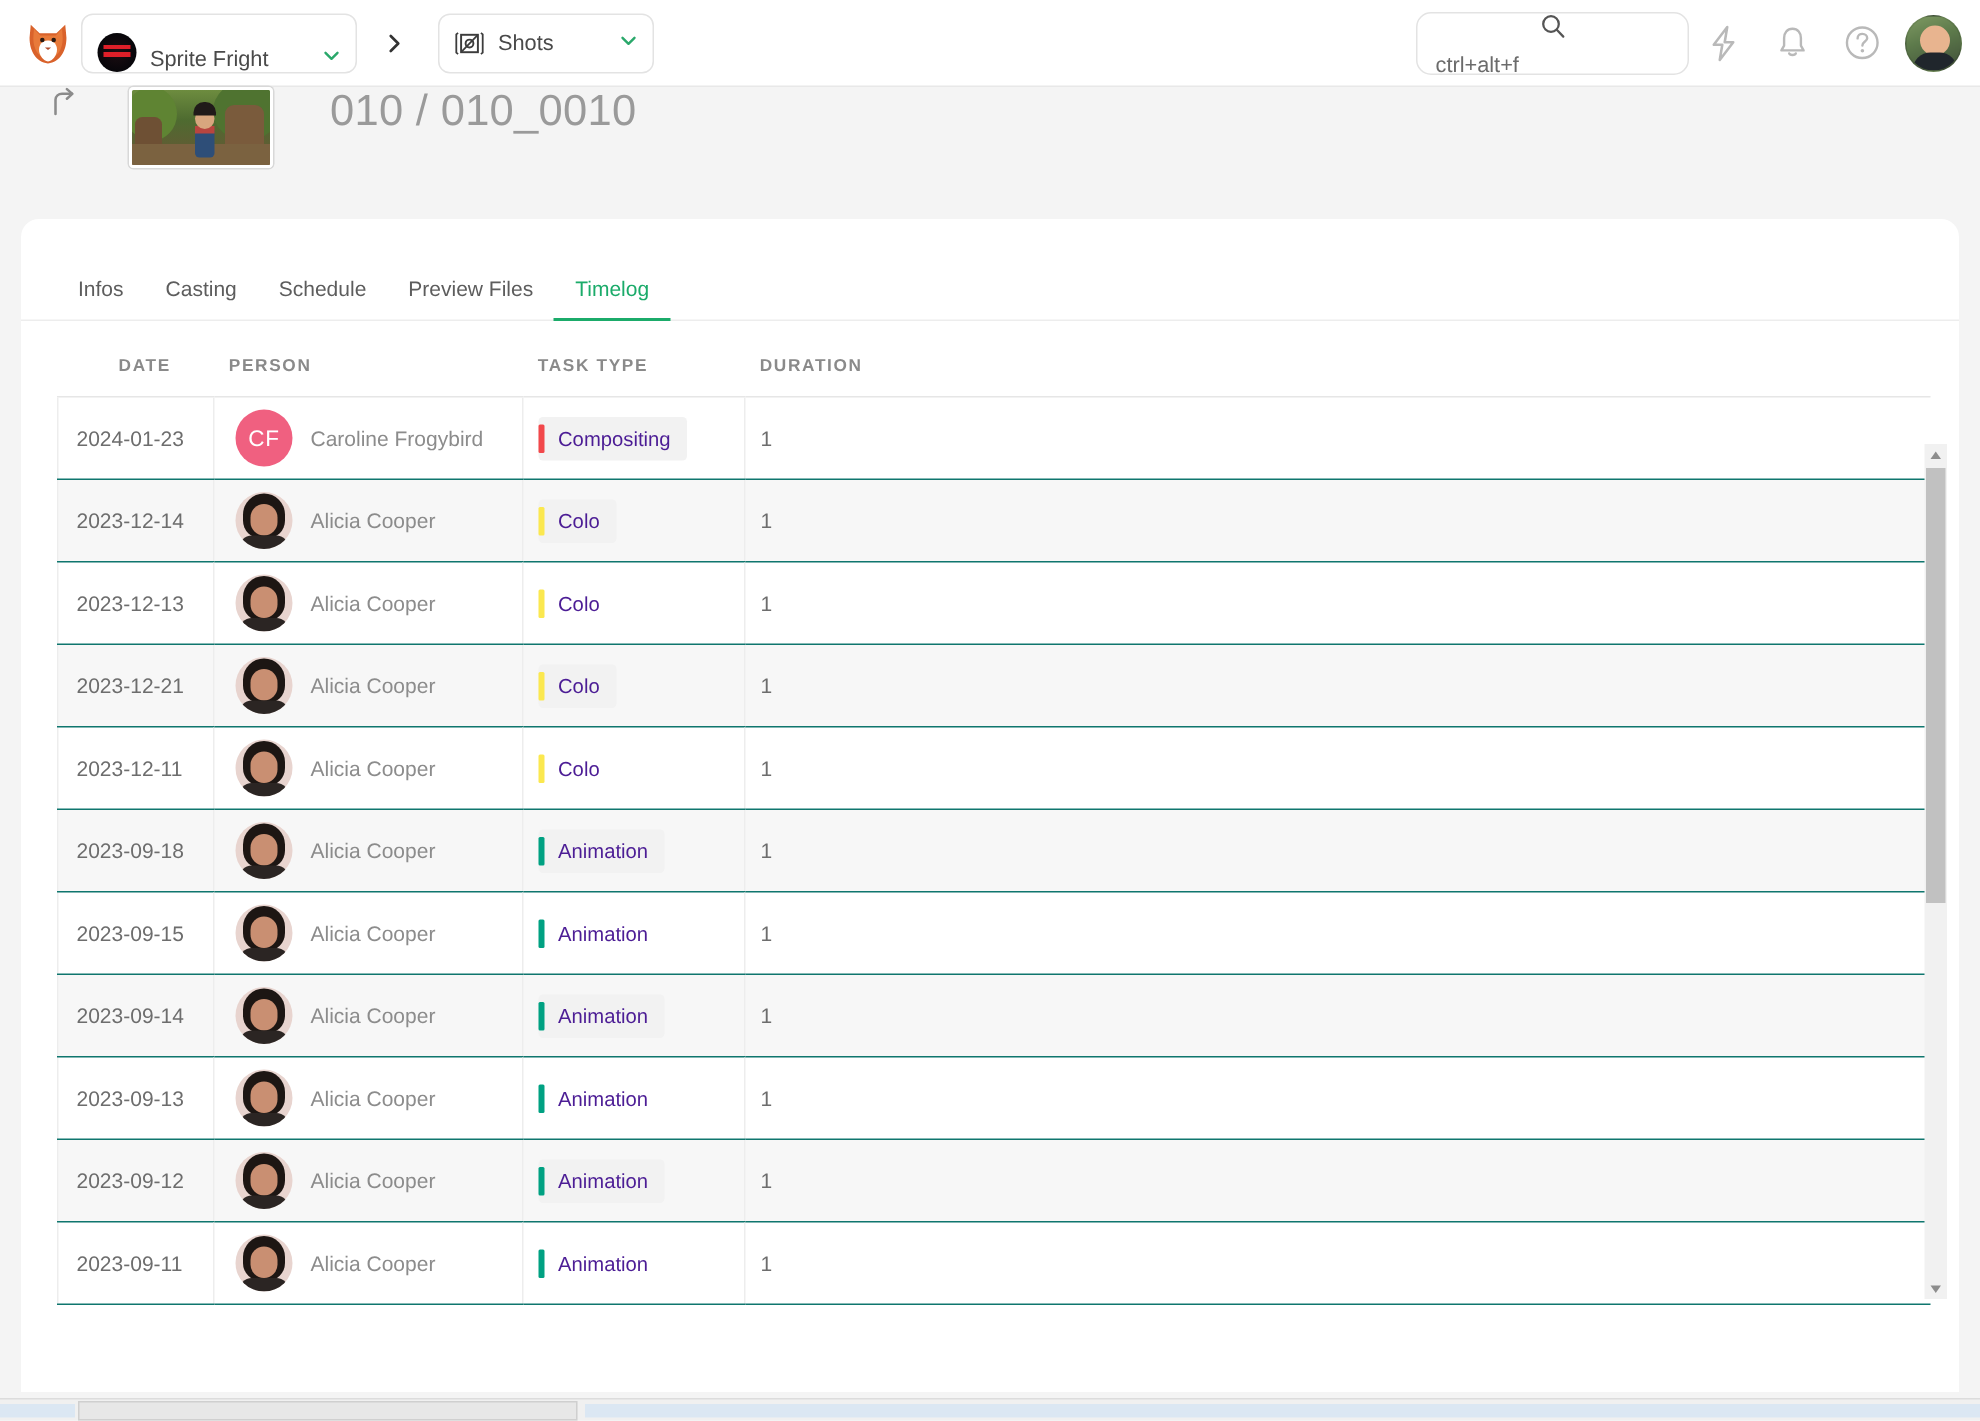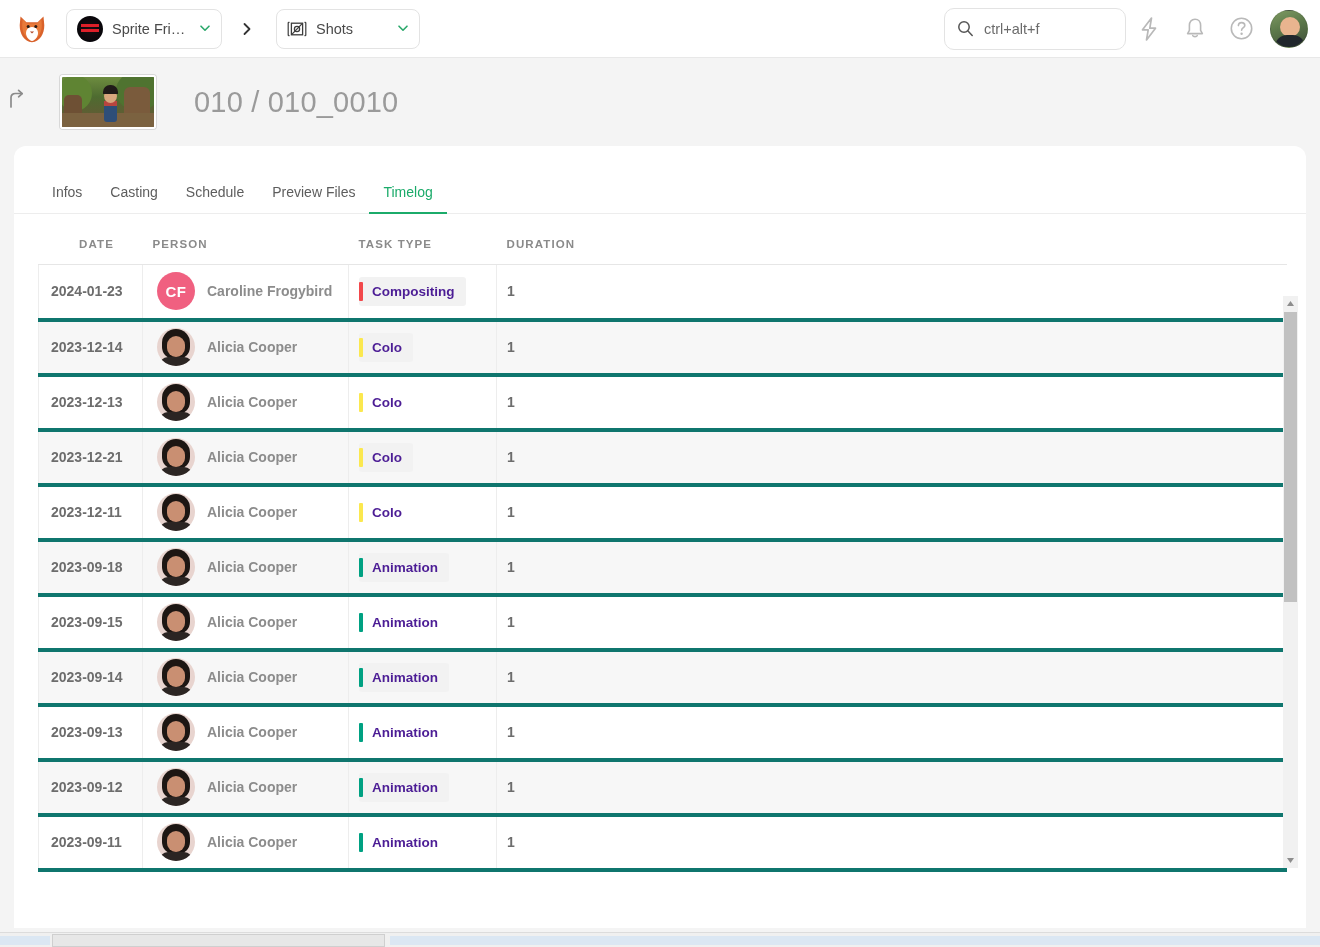--- a/index.html
+++ b/index.html
@@ -24,21 +24,21 @@
   .pill {
     height: 40px;
     border: 1px solid #e3e3e3;
     border-radius: 8px;
     background: #fff;
     display: flex; align-items: center;
     padding: 0 10px 0 10px;
     gap: 9px;
     cursor: pointer;
   }
-  .pill-project { margin-left: 12px; width: 156px; }
+  .pill-project { width: 184px; align-items: flex-end; }
   .pill-type { margin-left: 22px; width: 144px; }
 
   .proj-thumb {
     width: 26px; height: 26px; border-radius: 50%;
     background: radial-gradient(circle at 50% 50%, #1b0d12 0%, #07060a 70%);
     position: relative; overflow: hidden; flex: 0 0 26px;
   }
   .proj-thumb::after {
     content: "";
     position: absolute; left: 4px; top: 8px; width: 18px; height: 10px;
@@ -57,20 +57,21 @@
   .topbar-right {
     margin-left: auto; display: flex; align-items: center; gap: 0;
   }
   .search {
     width: 180px; height: 42px;
     border: 1px solid #e3e3e3; border-radius: 10px;
     background: #fff;
     display: flex; align-items: center; gap: 10px;
     padding: 0 12px;
     width: 182px;
+    flex-direction: column;
   }
   .search input {
     border: 0; outline: 0; font-size: 14.5px; color: #555;
     font-family: "Liberation Sans", sans-serif; width: 100%;
     background: transparent;
   }
   .search input::placeholder { color: #6b6b6b; }
   .icon-btn {
     width: 46px; height: 46px; display: flex; align-items: center; justify-content: center;
     cursor: pointer;
@@ -85,21 +86,22 @@
     content:""; position:absolute; left:9px; top:6px; width:20px; height:20px;
     border-radius:50%; background:#e8b48f;
   }
   .avatar-top::after{
     content:""; position:absolute; left:4px; bottom:0; width:30px; height:12px;
     border-radius:12px 12px 0 0; background:#20262c;
   }
 
   
   .pagehead {
-    height: 88px; display: flex; align-items: center; gap: 16px;
+    height: 88px; display: flex; align-items: flex-start; gap: 16px;
+    padding-left: 26px;
   }
   .back-arrow { width: 34px; display: flex; align-items: center; justify-content: center; cursor: pointer; }
   .shot-thumb {
     width: 96px; height: 54px; margin-left: 10px;
     border: 2px solid #ffffff; border-radius: 3px;
     box-shadow: 0 0 0 1px #d8d8d8;
     overflow: hidden; position: relative;
     background: linear-gradient(to bottom,#6d8c3f 0%, #4e6b30 40%, #6b5436 100%);
     cursor: pointer; flex: 0 0 96px;
   }
@@ -154,25 +156,24 @@
     border-bottom: 1px solid #e6e6e6;
   }
   th.c-date { width: 104px; padding-left: 12px; text-align: center; }
   th.c-person { width: 206px; padding-left: 10px; }
   th.c-task { width: 148px; padding-left: 10px; }
   th.c-dur { width: 790px; padding-left: 10px; }
 
   tbody tr { height: 55px; }
   tbody tr:nth-child(even) { background: #f7f7f7; }
   tbody td {
-    border-bottom: 4px solid #0f766e;
+    border-bottom: 1px solid #0f766e;
     border-right: 1px solid #ededed;
     font-size: 14px; color: #6d6d6d;
     vertical-align: middle;
-    font-weight: bold;
   }
   td.td-date { padding-left: 12px; border-left: 1px solid #ededed; white-space: nowrap; }
   td.td-person { padding-left: 14px; }
   td.td-task { padding-left: 10px; }
   td.td-dur { padding-left: 10px; border-right: 0; }
 
   .person { display: flex; align-items: center; gap: 12px; }
   .av {
     width: 38px; height: 38px; border-radius: 50%;
     flex: 0 0 38px; overflow: hidden; position: relative;

